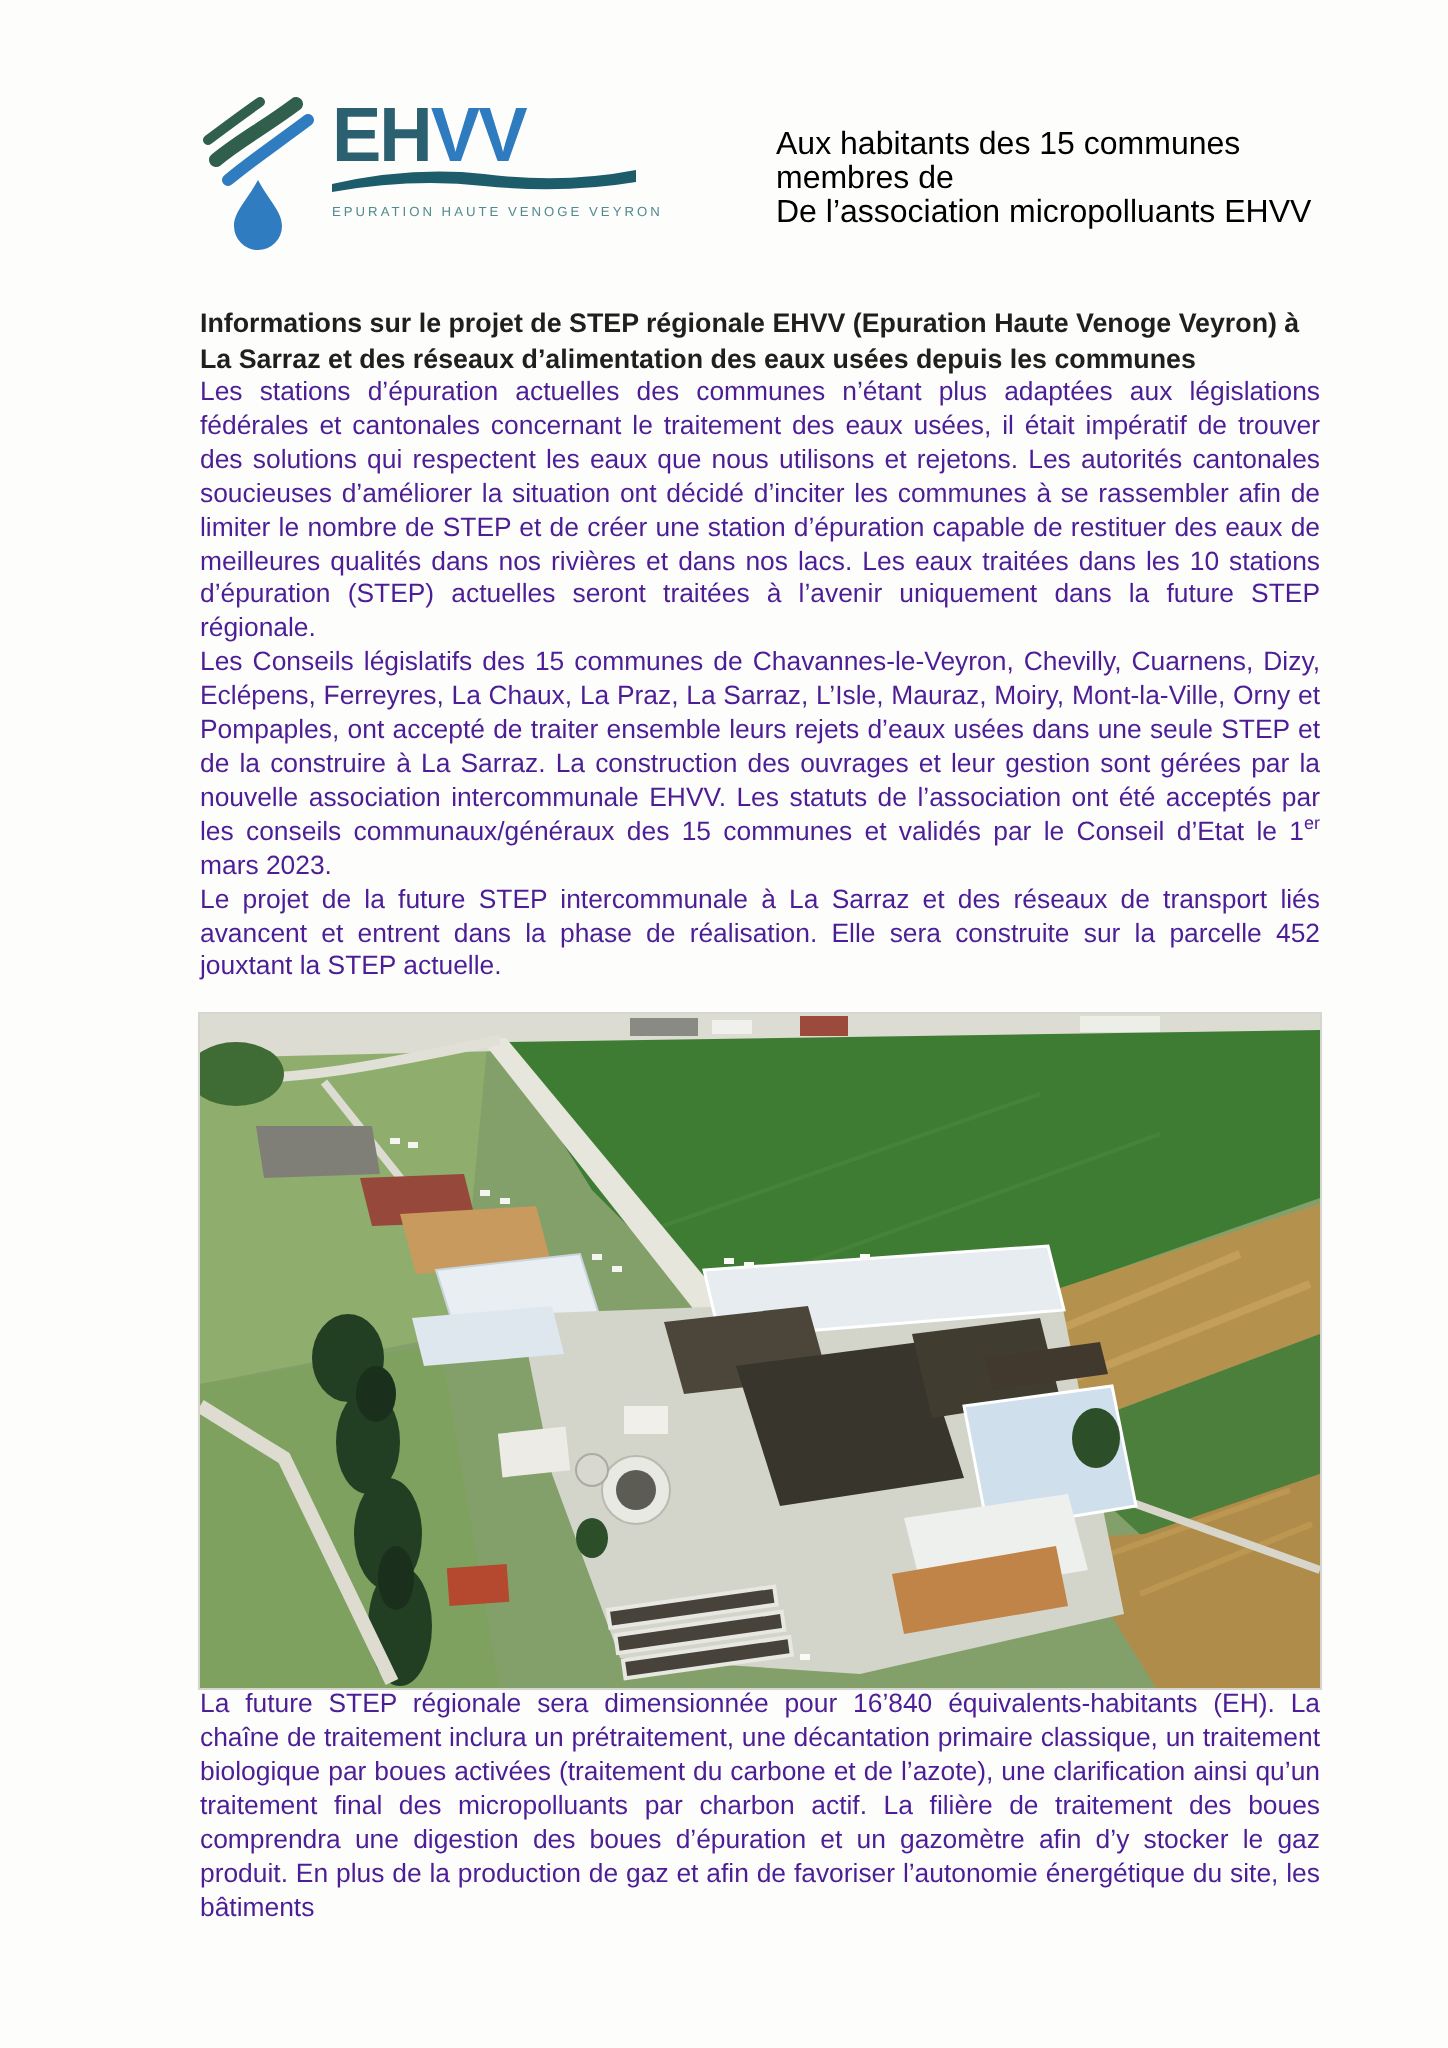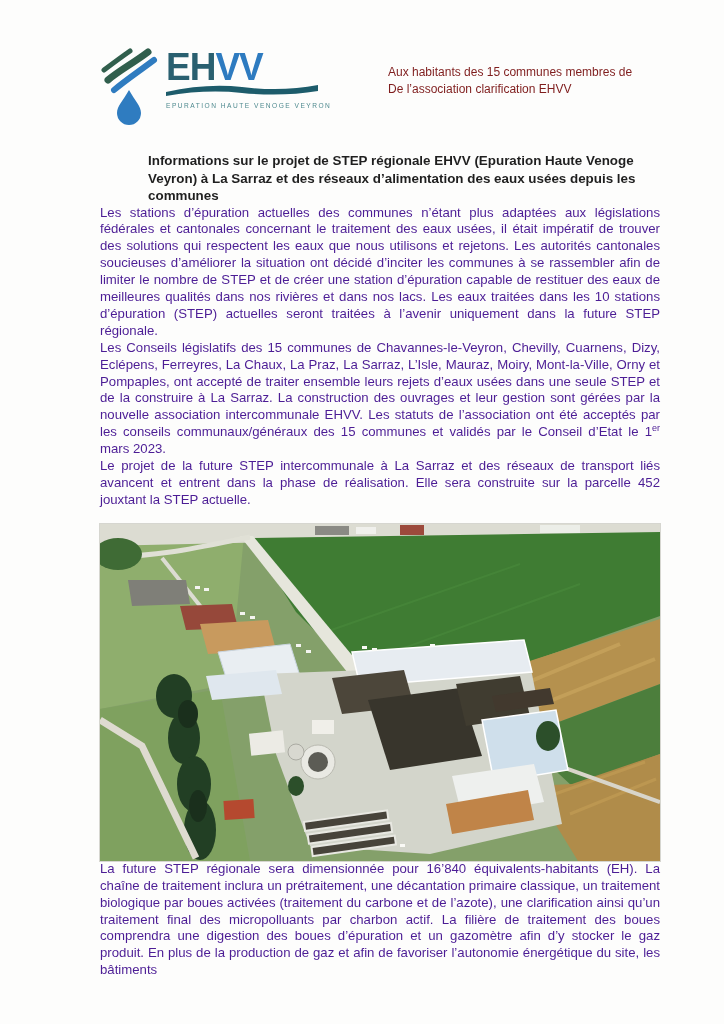--- a/index.html
+++ b/index.html
@@ -16,23 +16,23 @@
   }
   
   .hdr{display:flex;align-items:flex-start;}
   .logo{display:flex;align-items:flex-start;gap:8px;}
   .logo-text{display:flex;flex-direction:column;margin-top:4px;}
   .brand{font-weight:700;font-size:37px;line-height:32px;letter-spacing:-1px;transform:scaleY(1.04);}
   .brand .eh{color:#2a6070;}
   .brand .vv{color:#2e7bc0;}
   .swoosh{margin-top:-2px;}
   .tagline{font-size:6.6px;letter-spacing:1.5px;color:#4f8a8f;margin-top:1px;white-space:nowrap;}
-  .recipient{margin-left:auto;padding-top:16px;font-size:12px;line-height:17px;color:#7f1d1d;width:272px;}
+  .recipient{margin-left:auto;padding-top:16px;font-size:16px;line-height:17px;color:#000000;width:272px;}
   
-  .title{font-weight:700;font-size:13.4px;line-height:17.5px;margin-top:22px;color:#1f1f1f;margin-left:48px;}
+  .title{font-weight:700;font-size:13.4px;line-height:17.5px;margin-top:22px;color:#1f1f1f;}
   p.body{font-size:13.2px;line-height:16.9px;text-align:justify;margin:0;color:#4c1d95;}
   .mt1{margin-top:22px;} .mt2{margin-top:11px;}
   sup{font-size:9px;line-height:0;}
   
   .photo{margin-top:15px;width:560px;height:337px;position:relative;outline:1px solid #d6d6d0;}
   .photo svg{display:block;width:560px;height:337px;}
 </style>
 </head>
 <body>
 
@@ -53,21 +53,21 @@
         <span class="swoosh">
           <svg width="152" height="15" viewBox="0 0 152 15">
             <path d="M0,10 Q40,1 76,5 Q116,10 152,3 L152,9 Q116,15 76,11 Q40,7 0,14 Z" fill="#1d5c6b"></path>
           </svg>
         </span>
         <div class="tagline">EPURATION HAUTE VENOGE VEYRON</div>
       </div>
     </div>
     <div class="recipient">
       <div>Aux habitants des 15 communes membres de</div>
-      <div>De l’association clarification EHVV</div>
+      <div>De l’association micropolluants EHVV</div>
     </div>
   </div>
 
   <div class="title">Informations sur le projet de STEP régionale EHVV (Epuration Haute Venoge Veyron) à La Sarraz et des réseaux d’alimentation des eaux usées depuis les communes</div>
 
   <p class="body mt1">Les stations d’épuration actuelles des communes n’étant plus adaptées aux législations fédérales et cantonales concernant le traitement des eaux usées, il était impératif de trouver des solutions qui respectent les eaux que nous utilisons et rejetons. Les autorités cantonales soucieuses d’améliorer la situation ont décidé d’inciter les communes à se rassembler afin de limiter le nombre de STEP et de créer une station d’épuration capable de restituer des eaux de meilleures qualités dans nos rivières et dans nos lacs. Les eaux traitées dans les 10 stations d’épuration (STEP) actuelles seront traitées à l’avenir uniquement dans la future STEP régionale.</p>
 
   <p class="body mt2"><span>Les Conseils législatifs des 15 communes de Chavannes-le-Veyron, Chevilly, Cuarnens, Dizy, Eclépens, Ferreyres, La Chaux, La Praz, La Sarraz, L’Isle, Mauraz, Moiry, Mont-la-Ville, Orny et Pompaples, ont accepté de traiter ensemble leurs rejets d’eaux usées dans une seule STEP et de la construire à La Sarraz. La construction des ouvrages et leur gestion sont gérées par la nouvelle association intercommunale EHVV. Les statuts de l’association ont été acceptés par les conseils communaux/généraux des 15 communes et validés par le Conseil d’Etat le 1</span><sup>er</sup><span> mars 2023.</span></p>
 
   <p class="body mt2">Le projet de la future STEP intercommunale à La Sarraz et des réseaux de transport liés avancent et entrent dans la phase de réalisation. Elle sera construite sur la parcelle 452 jouxtant la STEP actuelle.</p>

